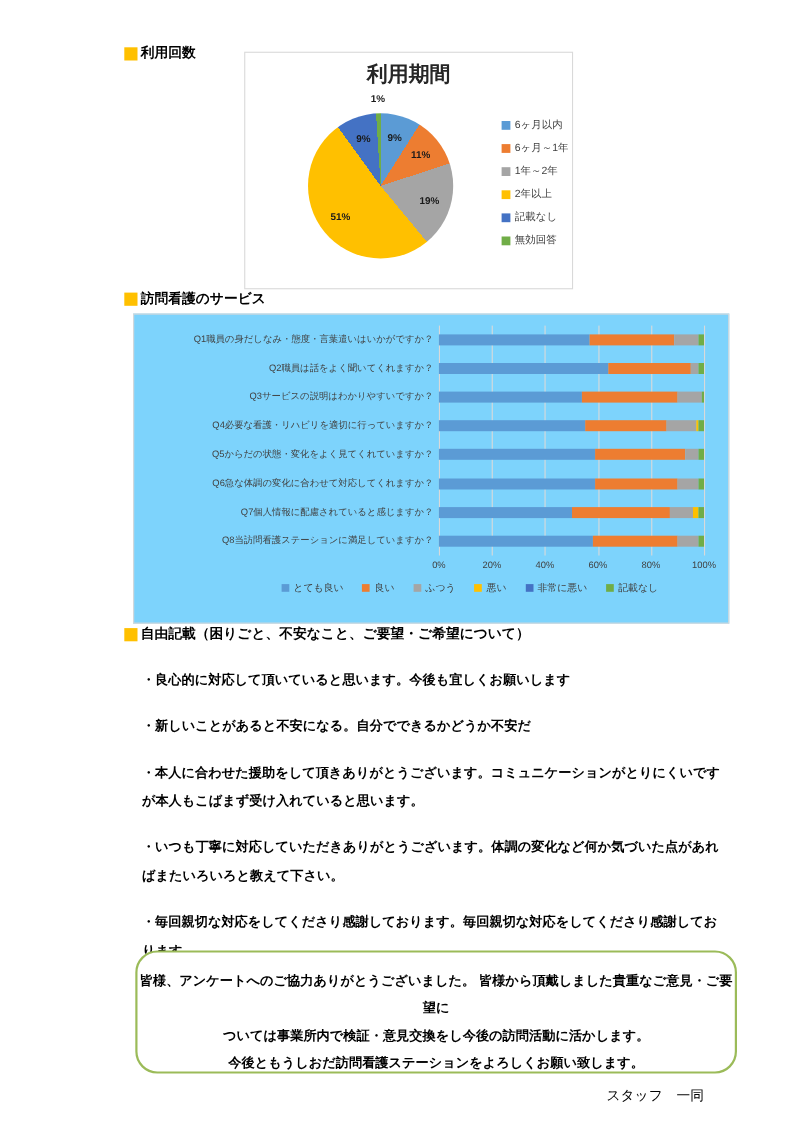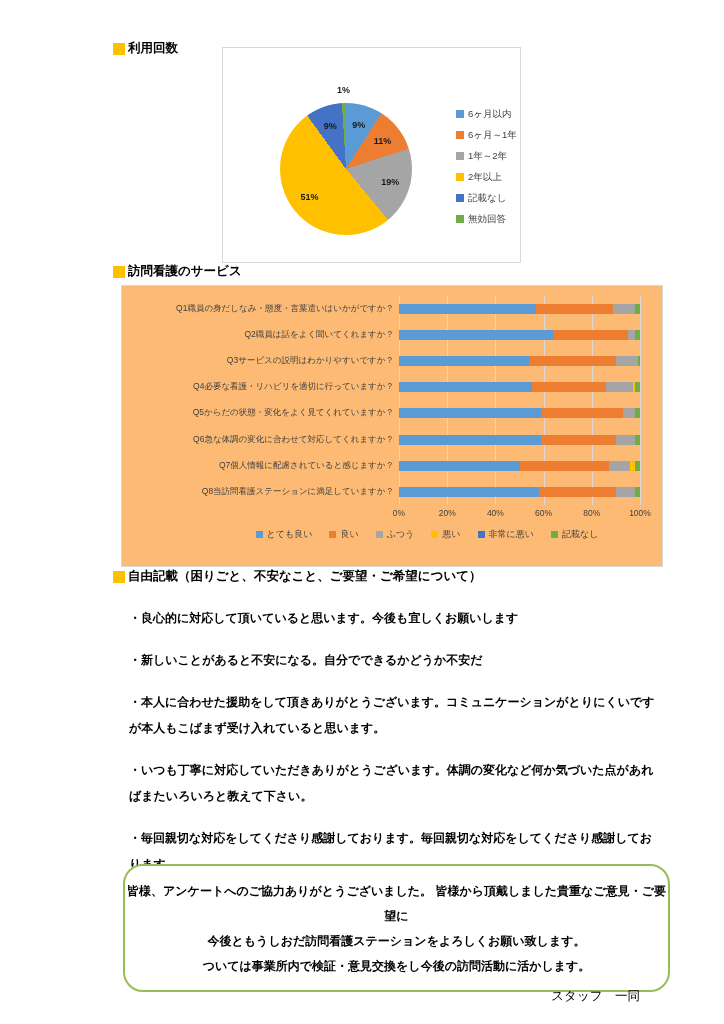--- a/index.html
+++ b/index.html
@@ -15,54 +15,55 @@
   .bullet-square{width:12px;height:12px;background:#FFC000;display:inline-block;margin-right:3px;flex:0 0 auto;}
   
   .pie-frame{position:absolute;left:222px;top:47px;width:297px;height:214px;border:1px solid #d9d9d9;background:#fff;}
   .pie-title{position:absolute;left:0;top:7px;width:100%;text-align:center;font-size:19px;font-weight:700;color:#262626;}
   .pie{position:absolute;left:57px;top:55px;width:132px;height:132px;border-radius:50%;}
   .pie-label{position:absolute;font-size:9px;font-weight:600;color:#1a1a1a;transform:translate(-50%,-50%);white-space:nowrap;}
   .pie-legend{position:absolute;left:233px;top:61px;}
   .legend-item{display:flex;align-items:center;margin-bottom:11px;font-size:9.5px;color:#404040;white-space:nowrap;line-height:10px;}
   .legend-swatch{width:8px;height:8px;margin-right:4px;flex:0 0 auto;}
   
-  .bar-frame{position:absolute;left:121px;top:285px;width:540px;height:280px;border:1px solid #d9d9d9;background:#fdba74;}
+  .bar-frame{position:absolute;left:121px;top:285px;width:540px;height:280px;border:1px solid #d9d9d9;background:#7dd3fc;}
   .cat-labels{position:absolute;left:0;top:10px;width:272px;}
   .cat-label{height:26.1px;display:flex;align-items:center;justify-content:flex-end;font-size:8.5px;color:#404040;white-space:nowrap;}
   .plot{position:absolute;left:277px;top:10px;width:241px;height:209px;}
   .gridline{position:absolute;top:0;bottom:0;width:1px;background:#d9d9d9;}
   .bar-row{height:26.1px;display:flex;align-items:center;position:relative;}
   .bar-track{display:flex;width:100%;height:10px;}
   .bar-seg{height:10px;}
   .x-ticks{position:absolute;left:277px;top:222px;width:241px;height:12px;}
   .x-tick{position:absolute;width:40px;text-align:center;font-size:8.5px;color:#404040;}
   .bar-legend{position:absolute;left:0;top:243px;width:100%;display:flex;justify-content:center;padding-left:70px;box-sizing:border-box;gap:17px;}
   .bar-legend .legend-item{margin-bottom:0;font-size:9px;}
   .bar-legend .legend-swatch{width:7px;height:7px;}
   
   .free-text{position:absolute;left:113px;top:589px;width:560px;font-size:12px;font-weight:700;line-height:26px;color:#000;}
   .free-text p{margin:16px;}
   .free-text p.gap-before{margin-top:26px;}
   
   .closing-box{
-    position:absolute;left:123px;top:864px;width:547px;height:128px;box-sizing:border-box;
+    position:absolute;left:123px;top:864px;width:547px;height:112px;box-sizing:border-box;
     border:2.5px solid #9BBB59;border-radius:20px;background:#fff;padding-top:13px;
   }
   .closing-line{text-align:center;font-size:12px;font-weight:700;line-height:25px;}
   .closing-signature{text-align:right;font-size:12.5px;font-weight:400;line-height:25px;padding-right:28px;margin-top:5px;}
 </style>
 </head>
 <body>
 
 <div class="section-heading" style="top:40px;">
   <span class="bullet-square"></span>
   <span>利用回数</span>
 </div>
 
 <div class="pie-frame">
+  <div class="pie-title">利用期間</div>
   <div class="pie" id="pie" style="background: conic-gradient(rgb(91, 155, 213) 0deg, rgb(91, 155, 213) 32.4deg, rgb(237, 125, 49) 32.4deg, rgb(237, 125, 49) 72deg, rgb(165, 165, 165) 72deg, rgb(165, 165, 165) 140.4deg, rgb(255, 192, 0) 140.4deg, rgb(255, 192, 0) 324deg, rgb(68, 114, 196) 324deg, rgb(68, 114, 196) 356.4deg, rgb(112, 173, 71) 356.4deg, rgb(112, 173, 71) 360deg);"></div>
   <div id="pie-labels">
       <span class="pie-label" style="left: 135.889px; top: 76.6344px;">9%</span>
       <span class="pie-label" style="left: 159.505px; top: 92.6837px;">11%</span>
       <span class="pie-label" style="left: 167.366px; top: 133.889px;">19%</span>
       <span class="pie-label" style="left: 86.4948px; top: 149.316px;">51%</span>
       <span class="pie-label" style="left: 107.35px; top: 77.5313px;">9%</span>
       <span class="pie-label" style="left: 120.519px; top: 42.039px;">1%</span>
     </div>
   <div class="pie-legend" id="pie-legend">
@@ -229,17 +230,17 @@
     <p>・新しいことがあると不安になる。自分でできるかどうか不安だ</p>
     <p>・本人に合わせた援助をして頂きありがとうございます。コミュニケーションがとりにくいですが本人もこばまず受け入れていると思います。</p>
     <p>・いつも丁寧に対応していただきありがとうございます。体調の変化など何か気づいた点があればまたいろいろと教えて下さい。</p>
     <p>・毎回親切な対応をしてくださり感謝しております。毎回親切な対応をしてくださり感謝しております。</p>
     <p class="gap-before">・主治医との連携が強くなるとありがたいです。希望は日々発生してもなかなか質問しにくい。訪問頂いた時に聞きにくい。（その時には忘れてしまっていたりする）</p>
   </div>
 
 <div class="closing-box">
   <div id="closing-lines">
       <div class="closing-line">皆様、アンケートへのご協力ありがとうございました。 皆様から頂戴しました貴重なご意見・ご要望に</div>
+      <div class="closing-line">ついては事業所内で検証・意見交換をし今後の訪問活動に活かします。</div>
       <div class="closing-line">今後ともうしおだ訪問看護ステーションをよろしくお願い致します。</div>
-      <div class="closing-line">ついては事業所内で検証・意見交換をし今後の訪問活動に活かします。</div>
     </div>
   <div class="closing-signature">スタッフ　一同</div>
 </div>
 
 </body></html>

